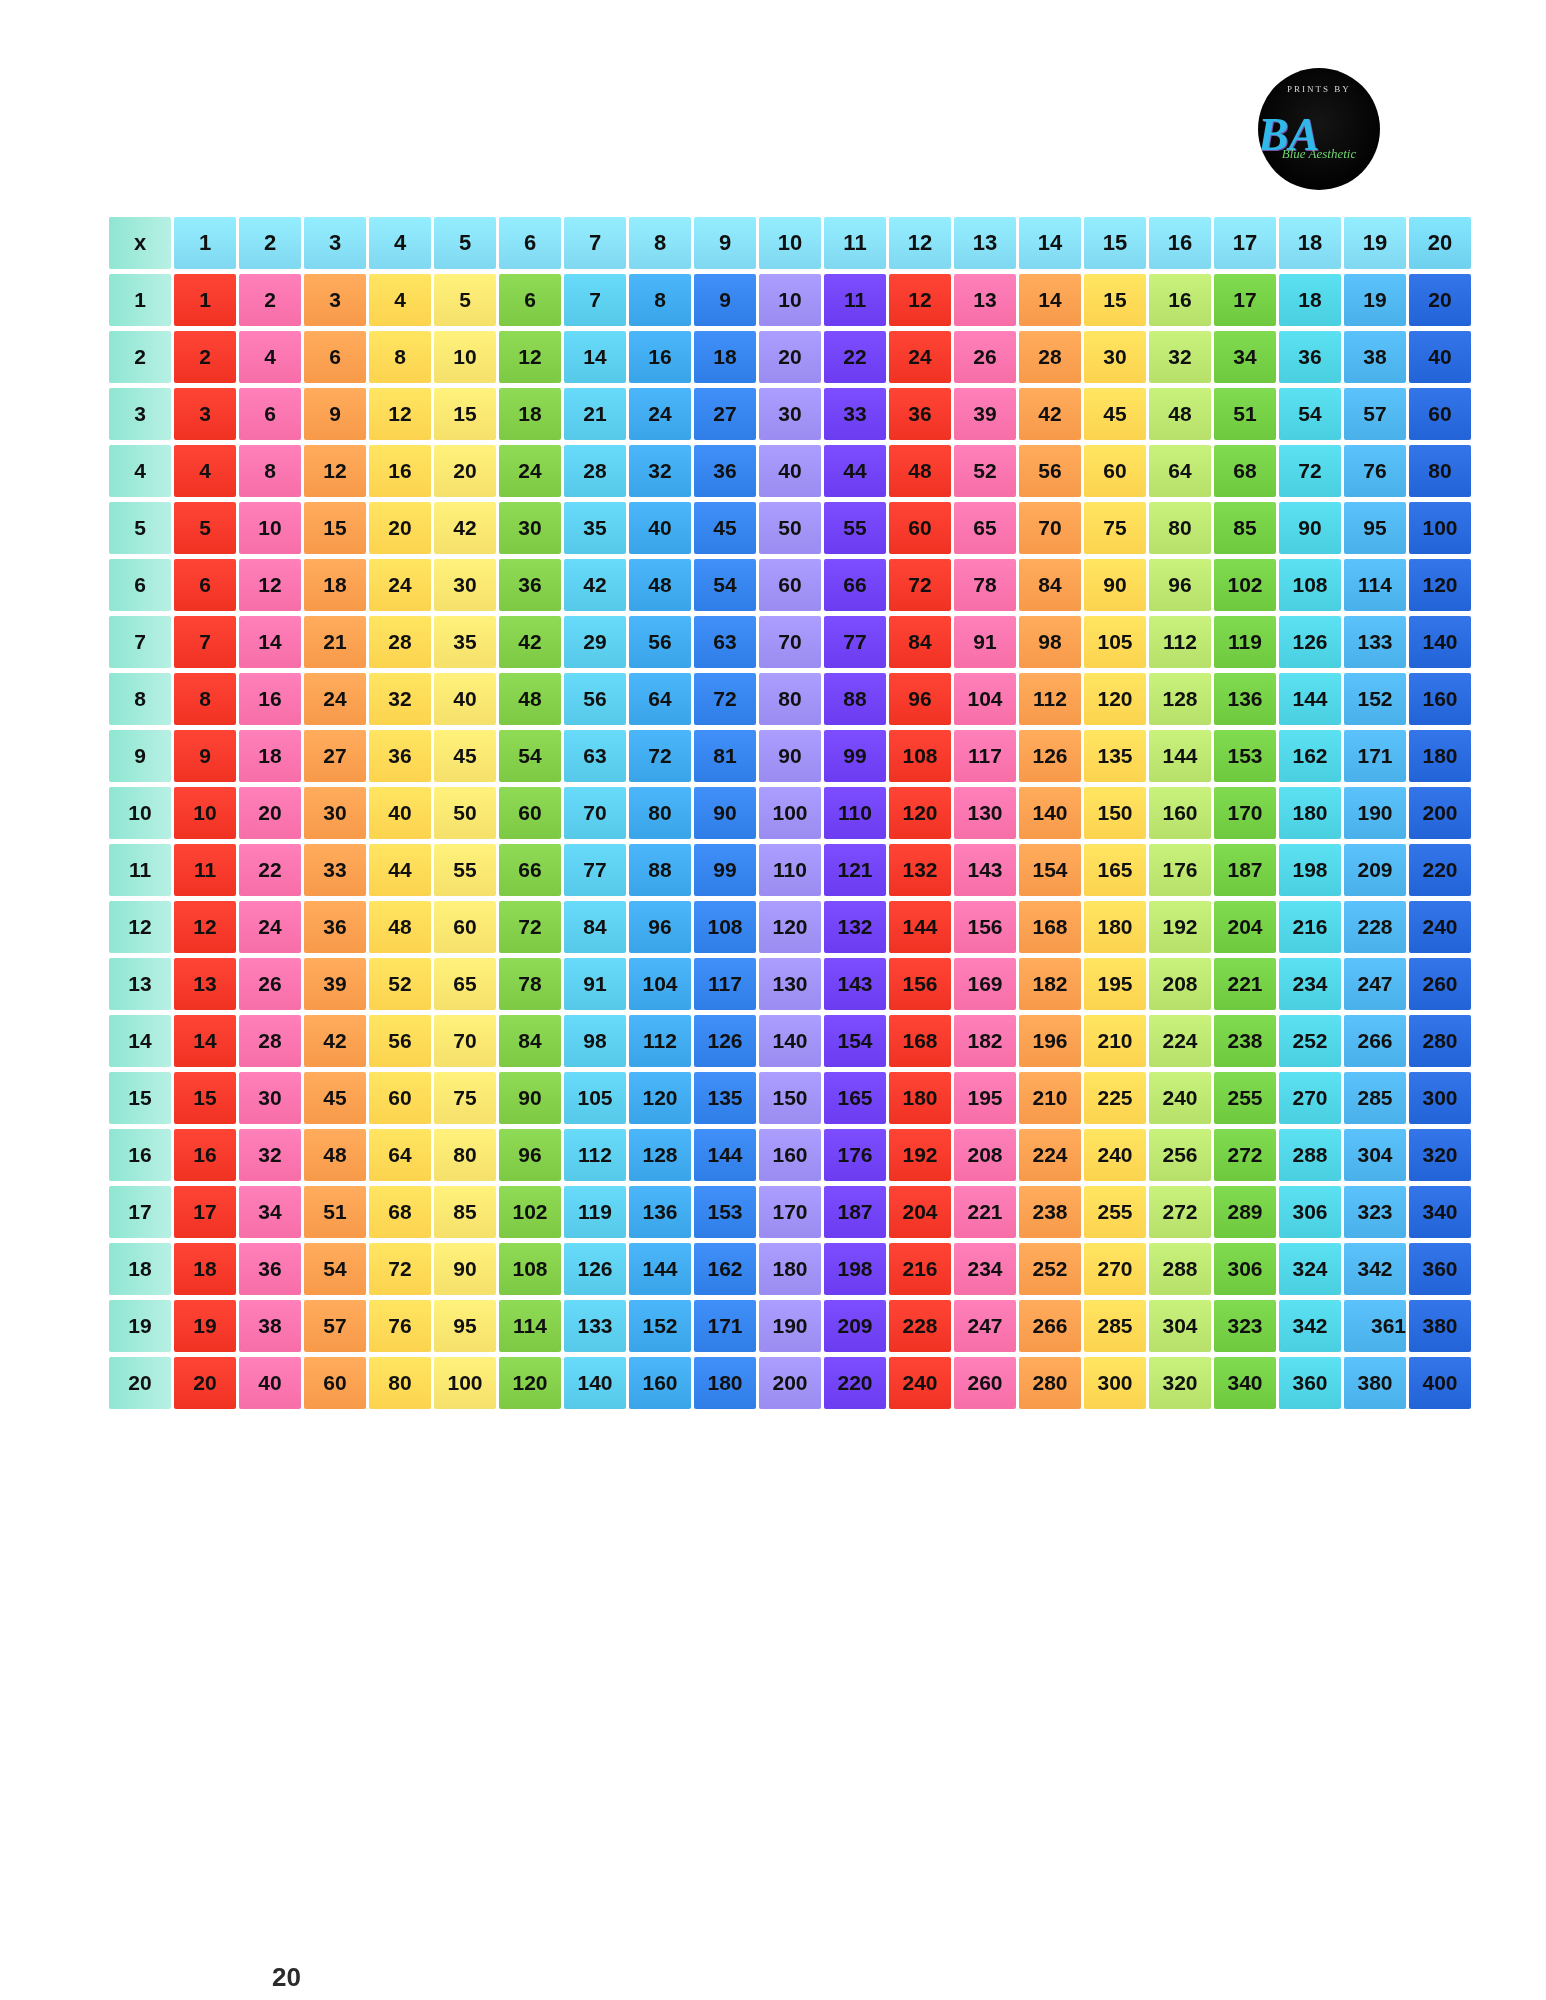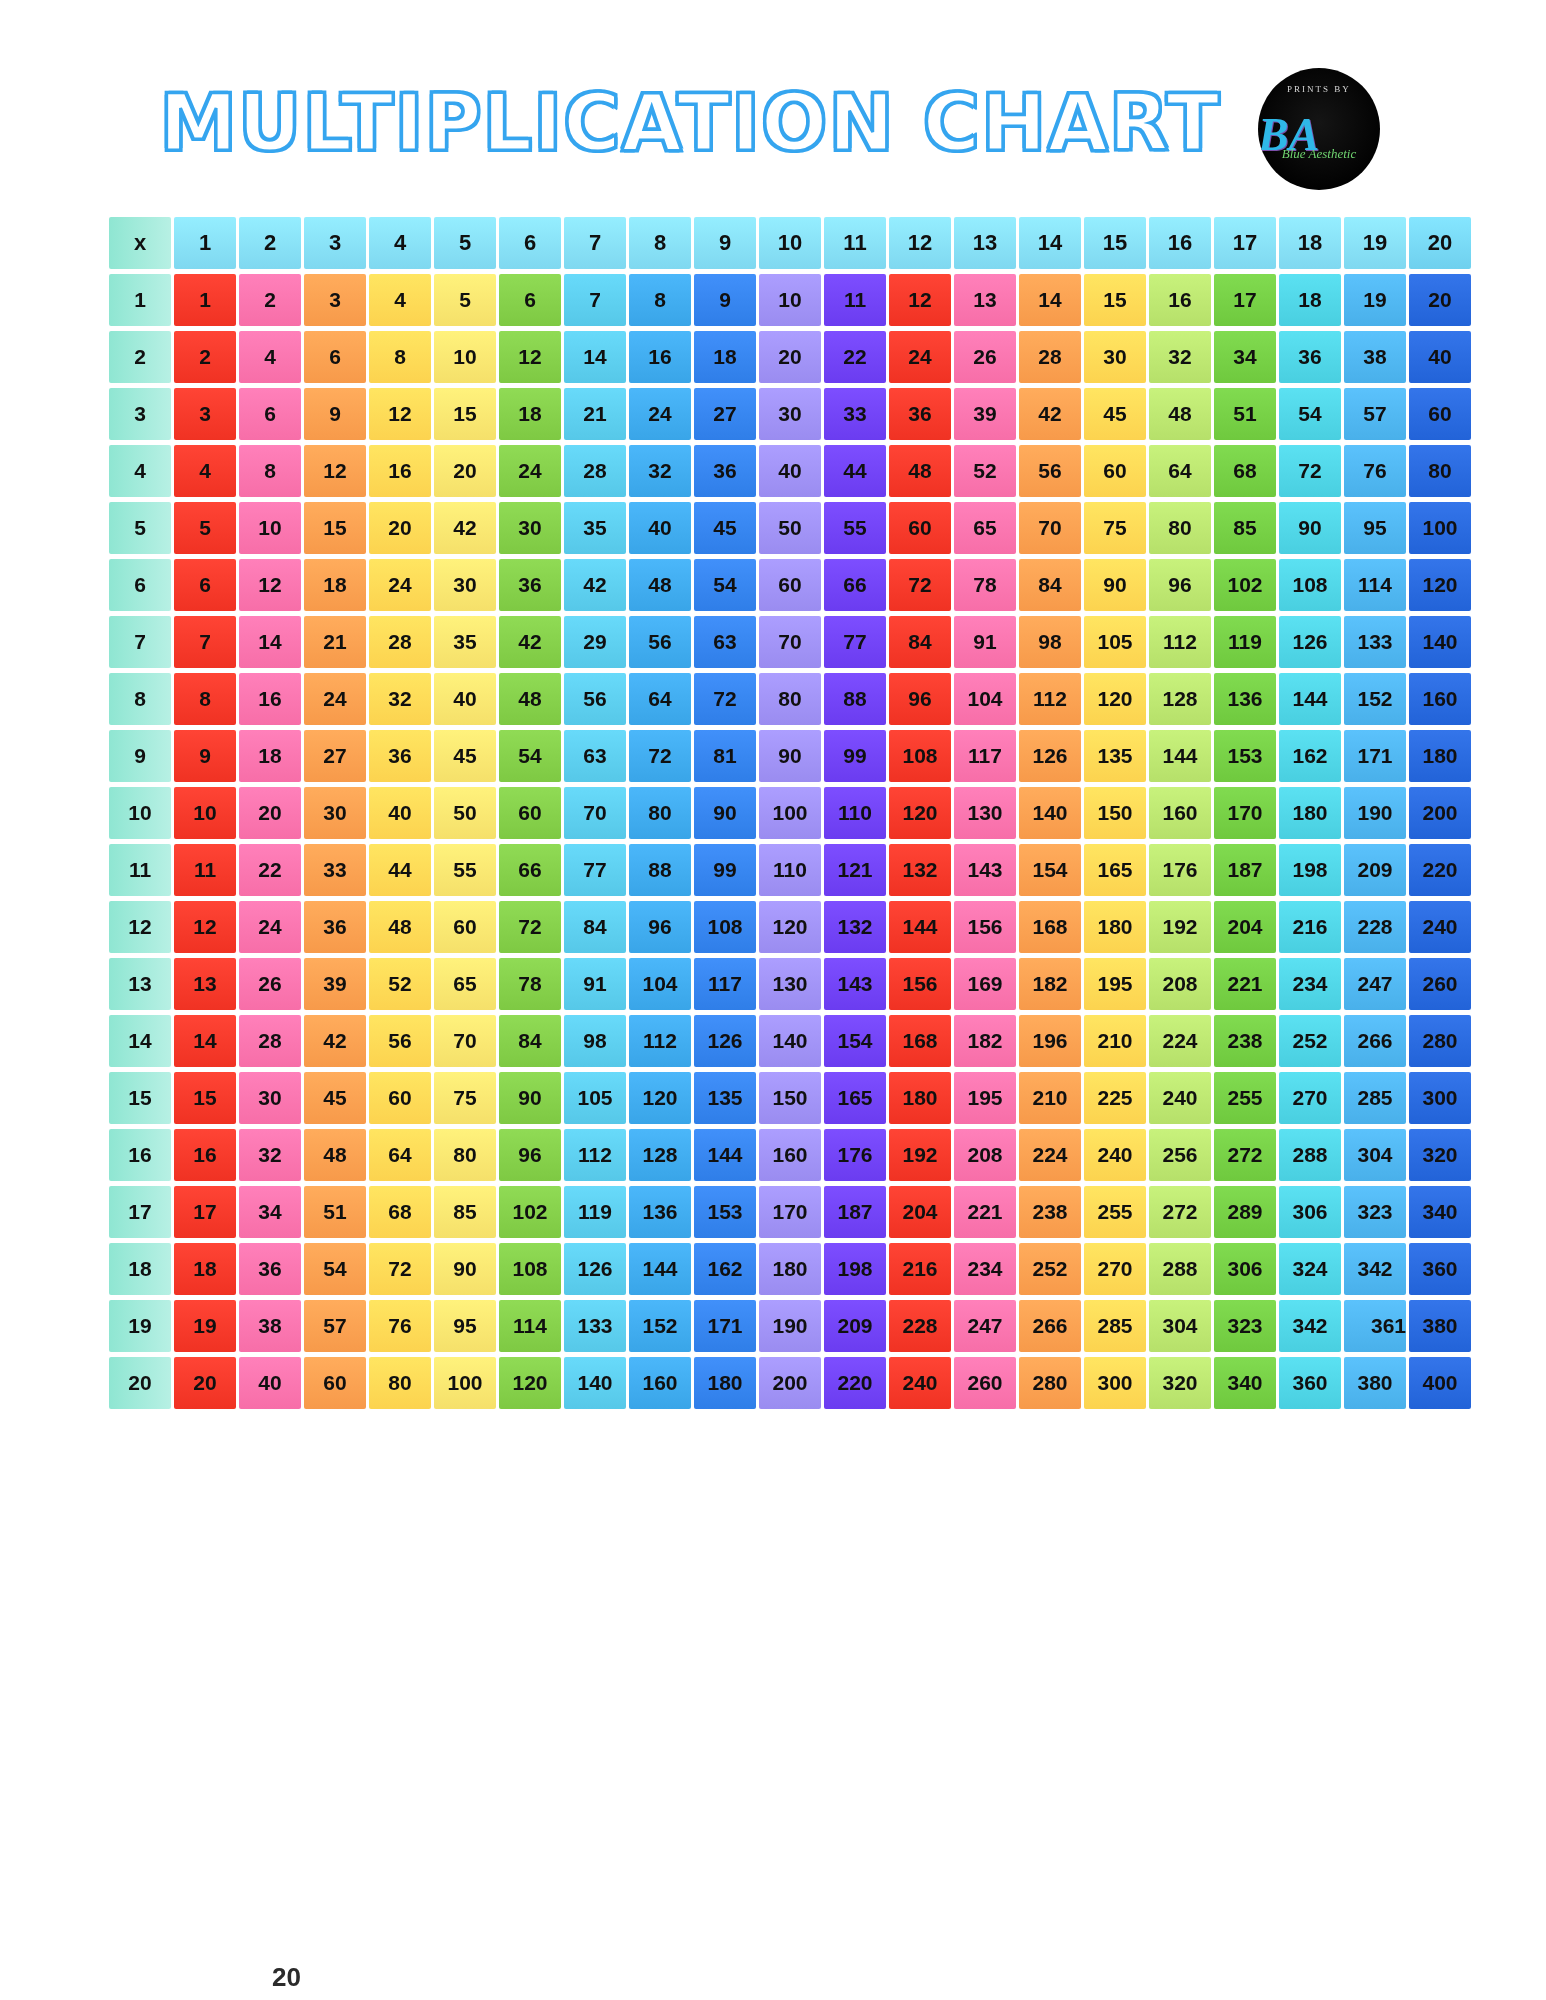--- a/index.html
+++ b/index.html
@@ -143,21 +143,20 @@
     color: #2b2b2b;
     font-family: "Liberation Sans", sans-serif;
   }
 </style>
 </head>
 <body>
 
 <div class="page">
 
   <div class="header">
-    <div class="title">MULTIPLICATION CHART</div>
     <div class="logo">
       <div class="logo-top">PRINTS BY</div>
       <div class="logo-mono">BA</div>
       <div class="logo-sub">Blue Aesthetic</div>
     </div>
   </div>
 
   <div class="grid-wrap">
     <table class="mult">
       <thead>

